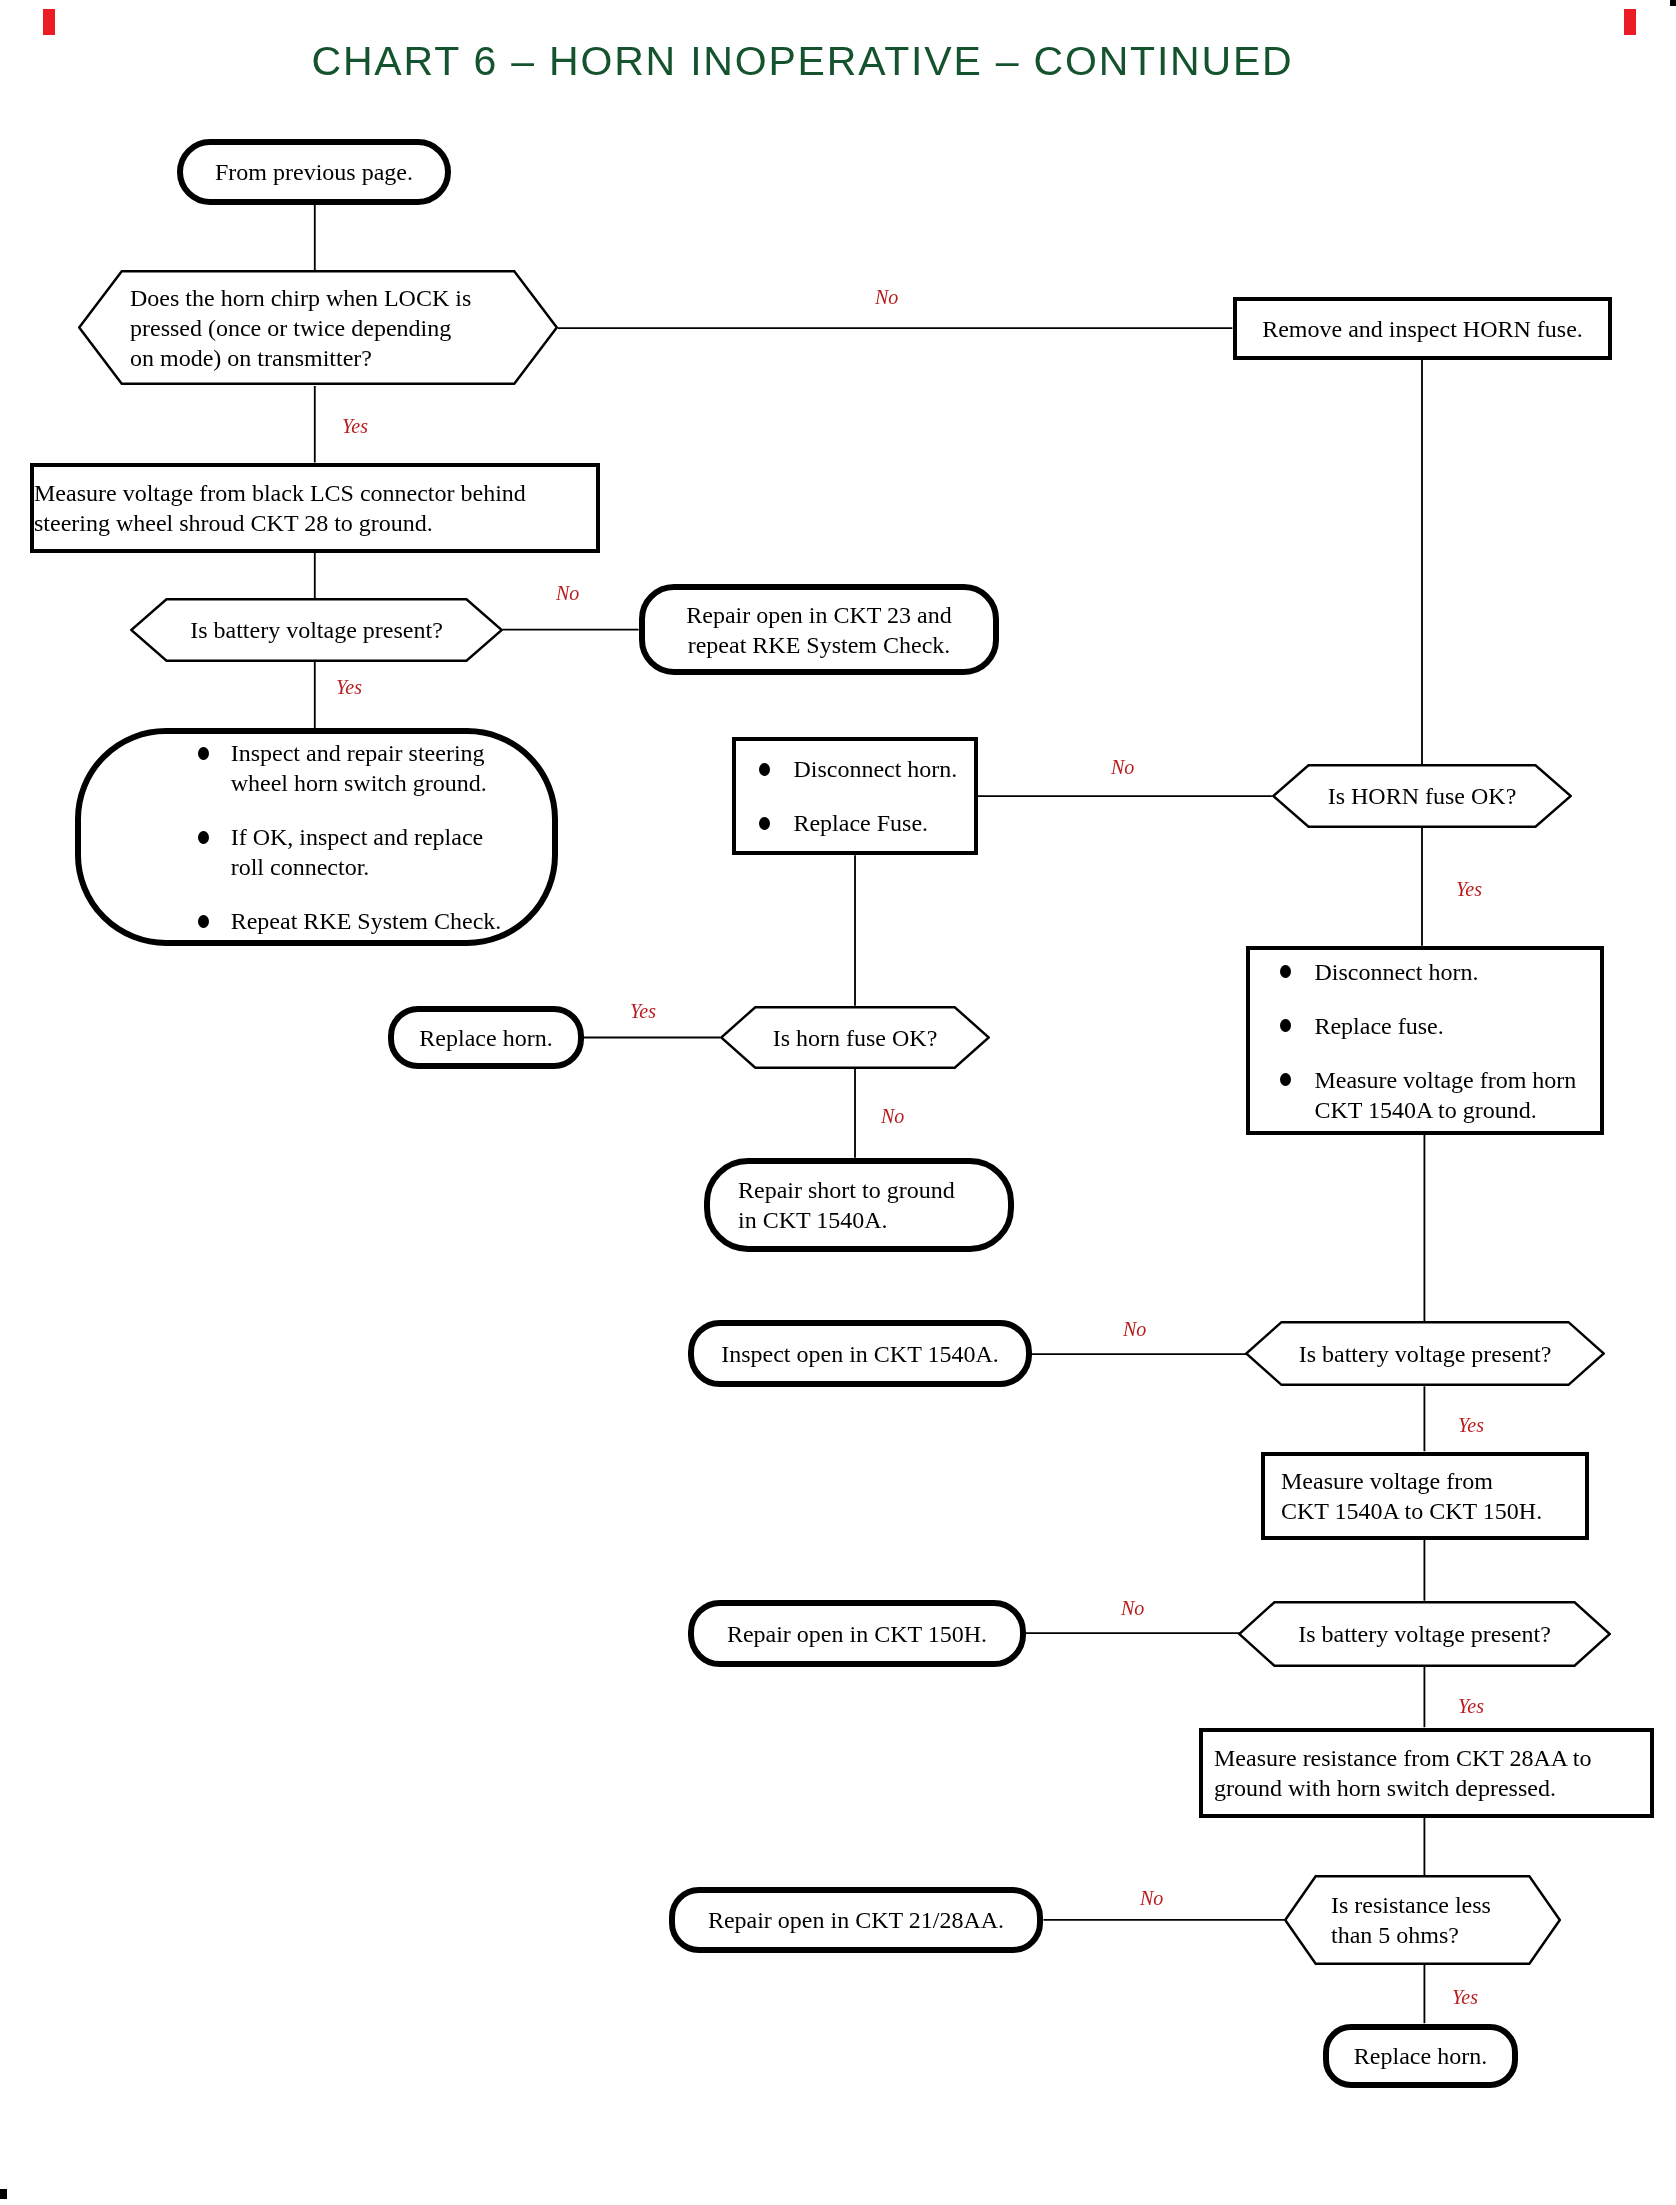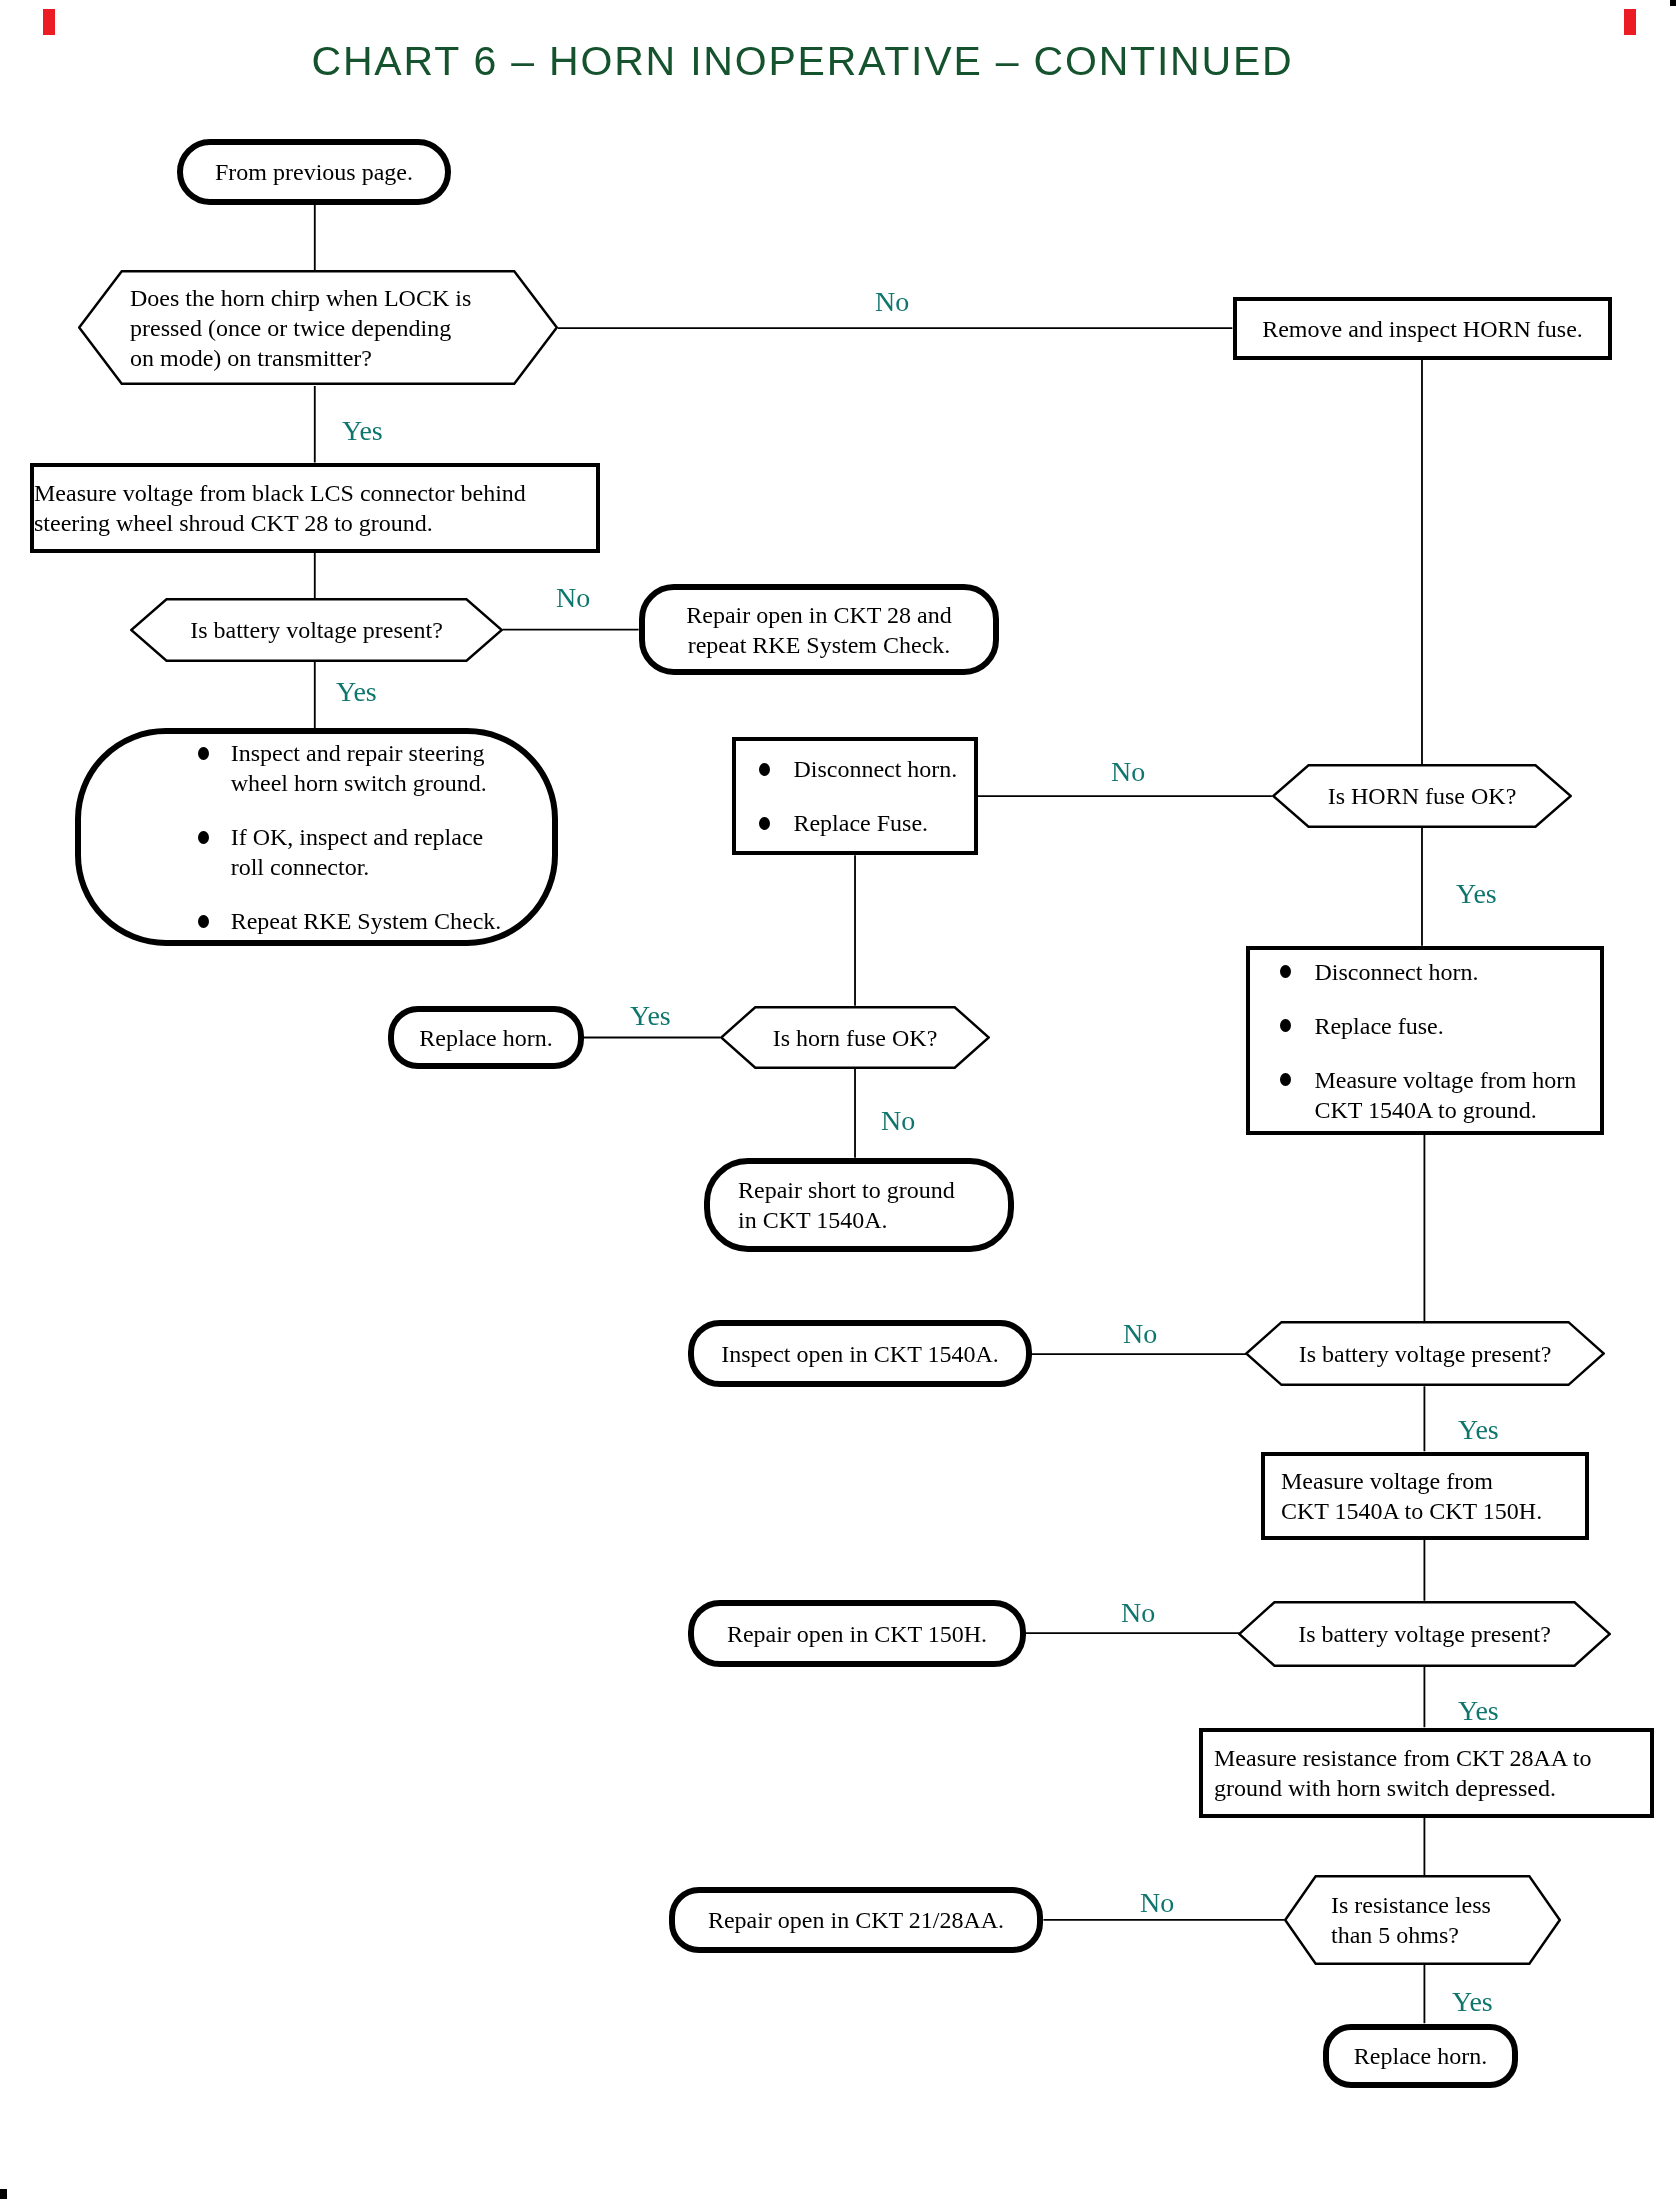--- a/index.html
+++ b/index.html
@@ -27,21 +27,21 @@
   
   ul.bullets{list-style:none;margin:0;padding:0 6px 0 12.8px;}
   ul.bullets li{position:relative;padding-left:34px;text-align:left;white-space:pre-line;}
   ul.bullets li + li{margin-top:24px;}
   ul.bullets li::before{content:"";position:absolute;left:0;top:8.5px;width:11px;height:13.4px;
                         background:#000;border-radius:50%;}
   .oval ul.bullets{padding-left:72px;}
   .oval ul.bullets li{padding-left:33px;}
 
   
-  .elabel{position:absolute;font-size:28px;color:#0f766e;}
+  .elabel{position:absolute;font-size:20px;color:#b91c1c;font-style:italic;}
 
   
   #start{left:177px;top:139px;width:274px;height:66px;border-radius:33px;border-width:6px;}
   #q-chirp{left:78px;top:270px;width:480px;height:115px;padding-left:52px;}
   #box-remove{left:1233px;top:297px;width:379px;height:63px;}
   #box-measure-lcs{left:30px;top:463px;width:570px;height:90px;}
   #q-batt1{left:130px;top:598px;width:373px;height:64px;}
   #term-repair28{left:639px;top:584px;width:360px;height:91px;border-radius:35px;}
   #oval-actions{left:75px;top:728px;width:483px;height:218px;border-radius:91px;border-width:6px;}
   #box-disc1{left:732px;top:737px;width:246px;height:118px;}
@@ -144,21 +144,21 @@
   </div>
 
   <div class="node hex" id="q-batt1">
     <svg viewBox="0 0 613 105" preserveAspectRatio="none">
       <polygon points="60,2 553,2 611,52.5 553,103 60,103 2,52.5" fill="#fff" stroke="#000" stroke-width="4"></polygon>
     </svg>
     <span class="txt">Is battery voltage present?</span>
   </div>
 
   <div class="node term" id="term-repair28">
-    <span class="txt">Repair open in CKT 28 and
+    <span class="txt">Repair open in CKT 23 and
 repeat RKE System Check.</span>
   </div>
 
   <div class="node term oval" id="oval-actions">
     <ul class="bullets">
       <li>Inspect and repair steering
 wheel horn switch ground.</li>
       <li>If OK, inspect and replace
 roll connector.</li>
       <li>Repeat RKE System Check.</li>

